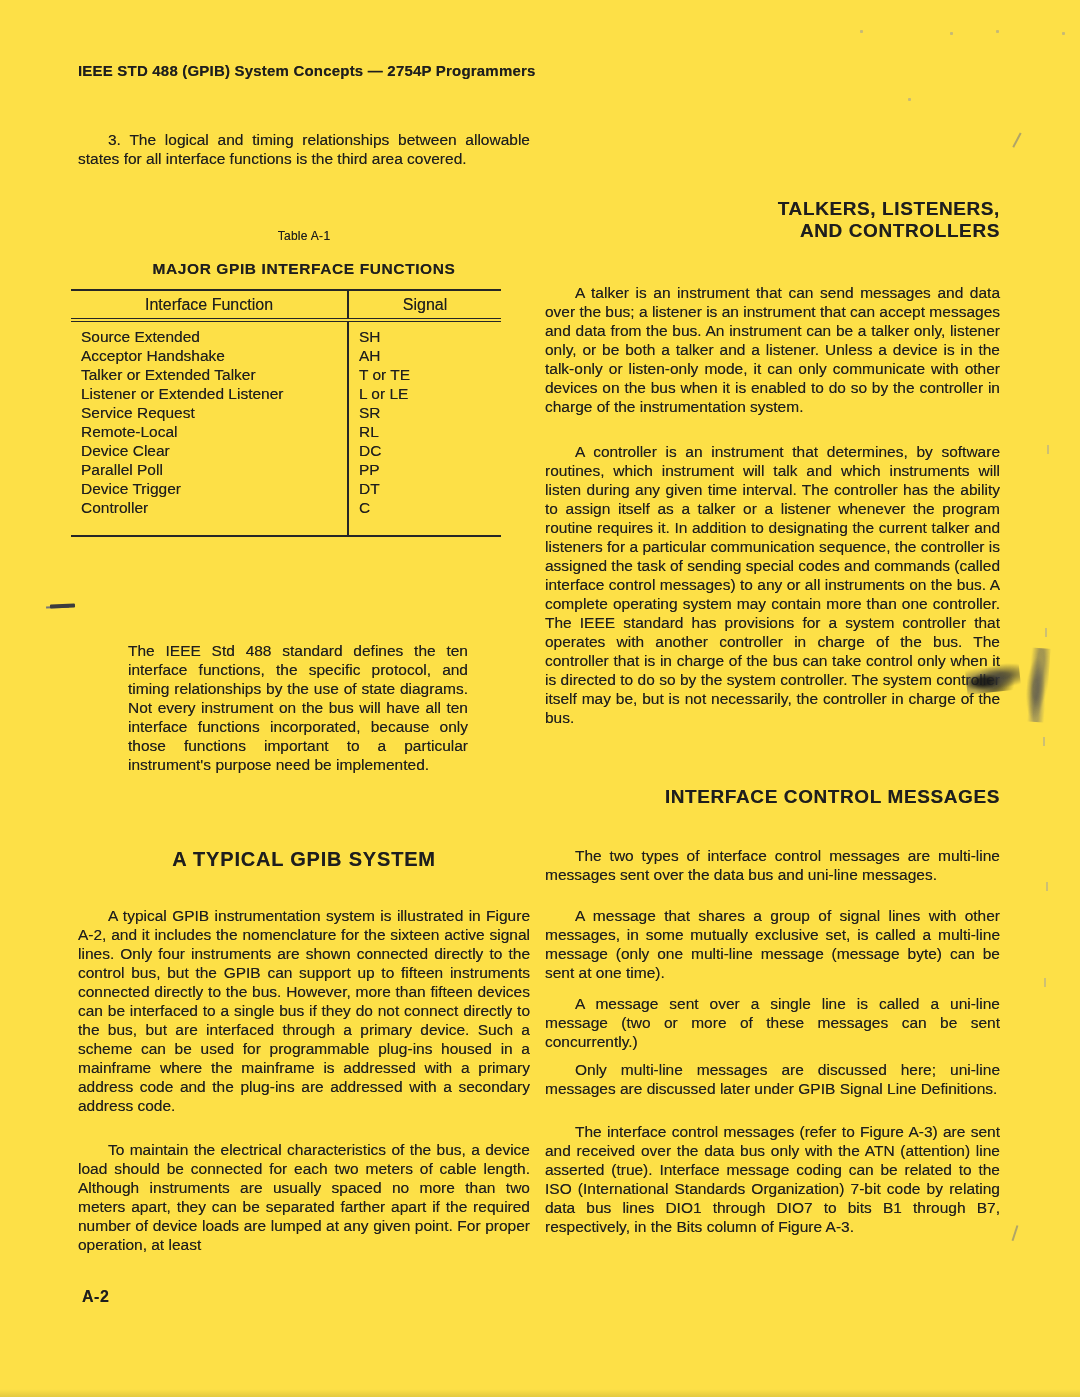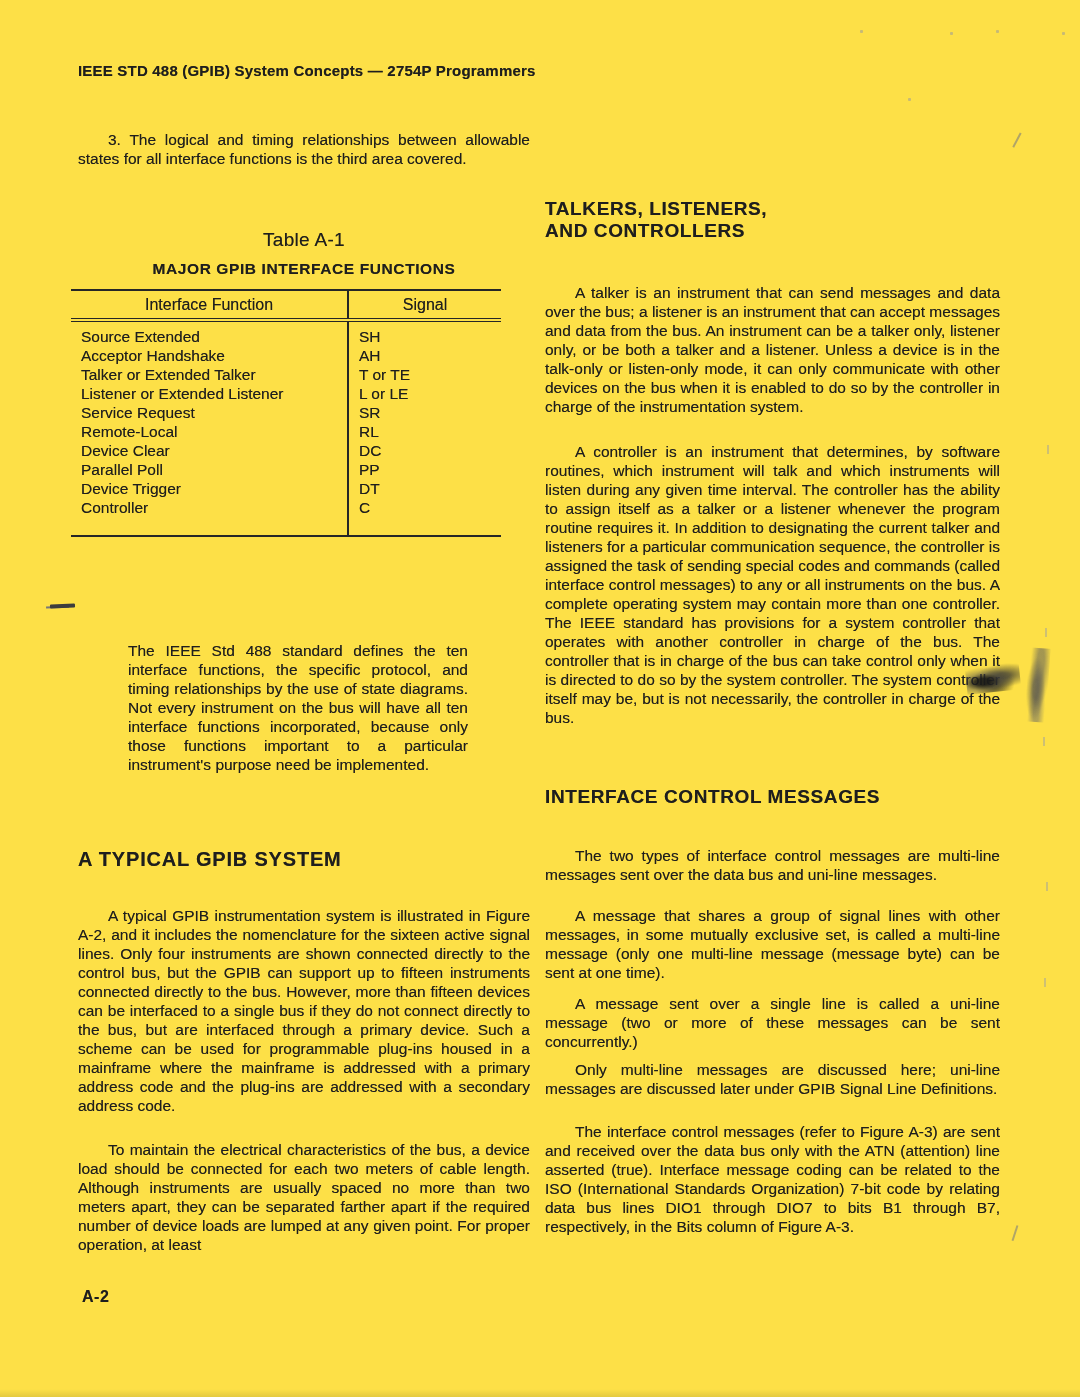--- a/index.html
+++ b/index.html
@@ -24,31 +24,31 @@
   .indent { text-indent: 30px; }
   .doc-header {
     font-size: 15px;
     font-weight: bold;
     letter-spacing: 0.2px;
   }
   .section-heading {
     font-size: 20px;
     font-weight: bold;
     letter-spacing: 0.8px;
-    text-align: left;
+    text-align: center;
   }
   .sub-heading {
     font-size: 19px;
     font-weight: bold;
     letter-spacing: 0.6px;
-    text-align: left;
+    text-align: right;
     line-height: 22px;
     white-space: pre-line;
   }
-  .table-caption { font-size: 19px; text-align: center; letter-spacing: 0.3px; }
+  .table-caption { font-size: 12px; text-align: center; letter-spacing: 0.3px; }
   .table-title { font-size: 15.5px; font-weight: bold; text-align: center; letter-spacing: 0.6px; }
   .note-label { font-size: 15.5px; text-align: center; letter-spacing: 1px; }
   .footer-page { font-size: 16px; font-weight: bold; letter-spacing: 0.5px; }
 
   table.gpib {
     position: absolute;
     left: 71px;
     top: 289px;
     width: 430px;
     border-collapse: collapse;

